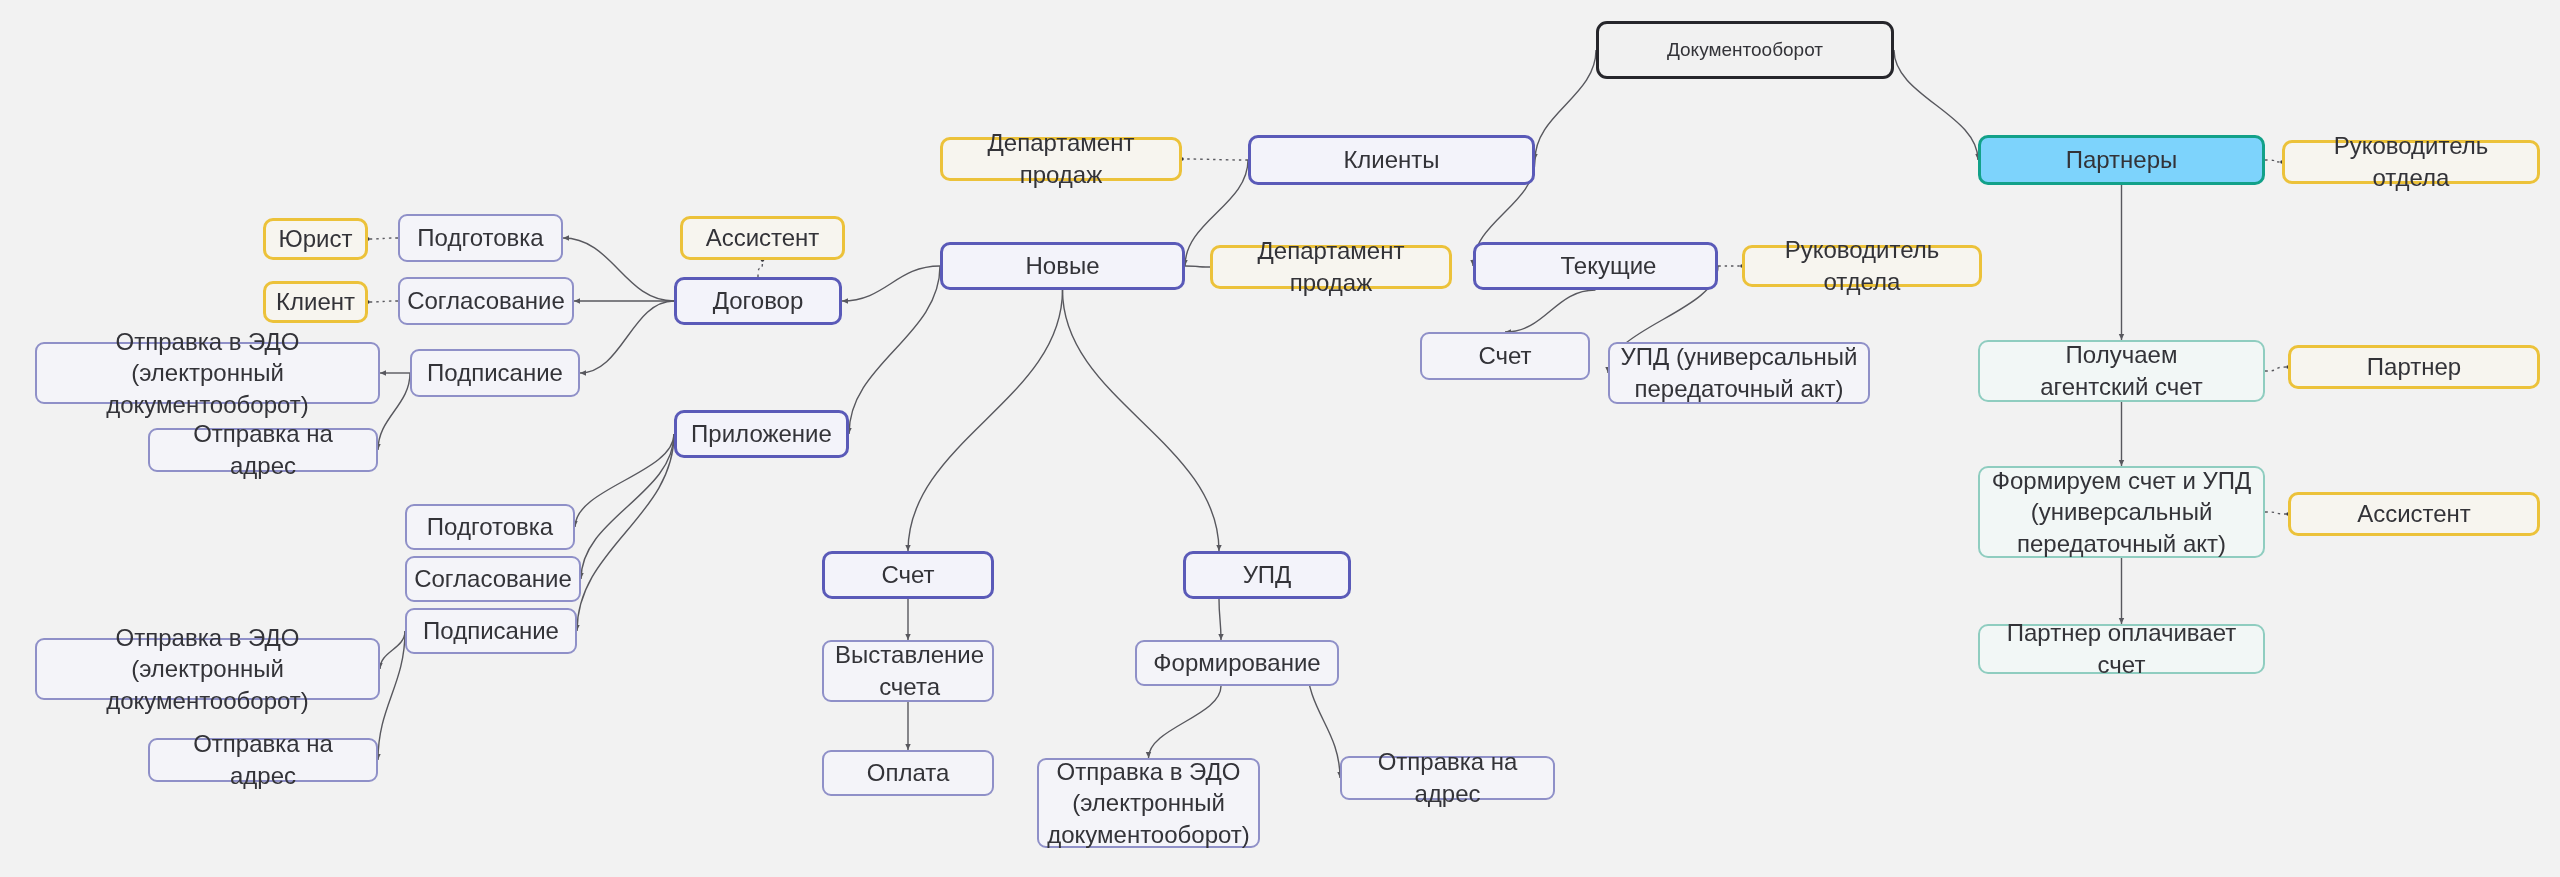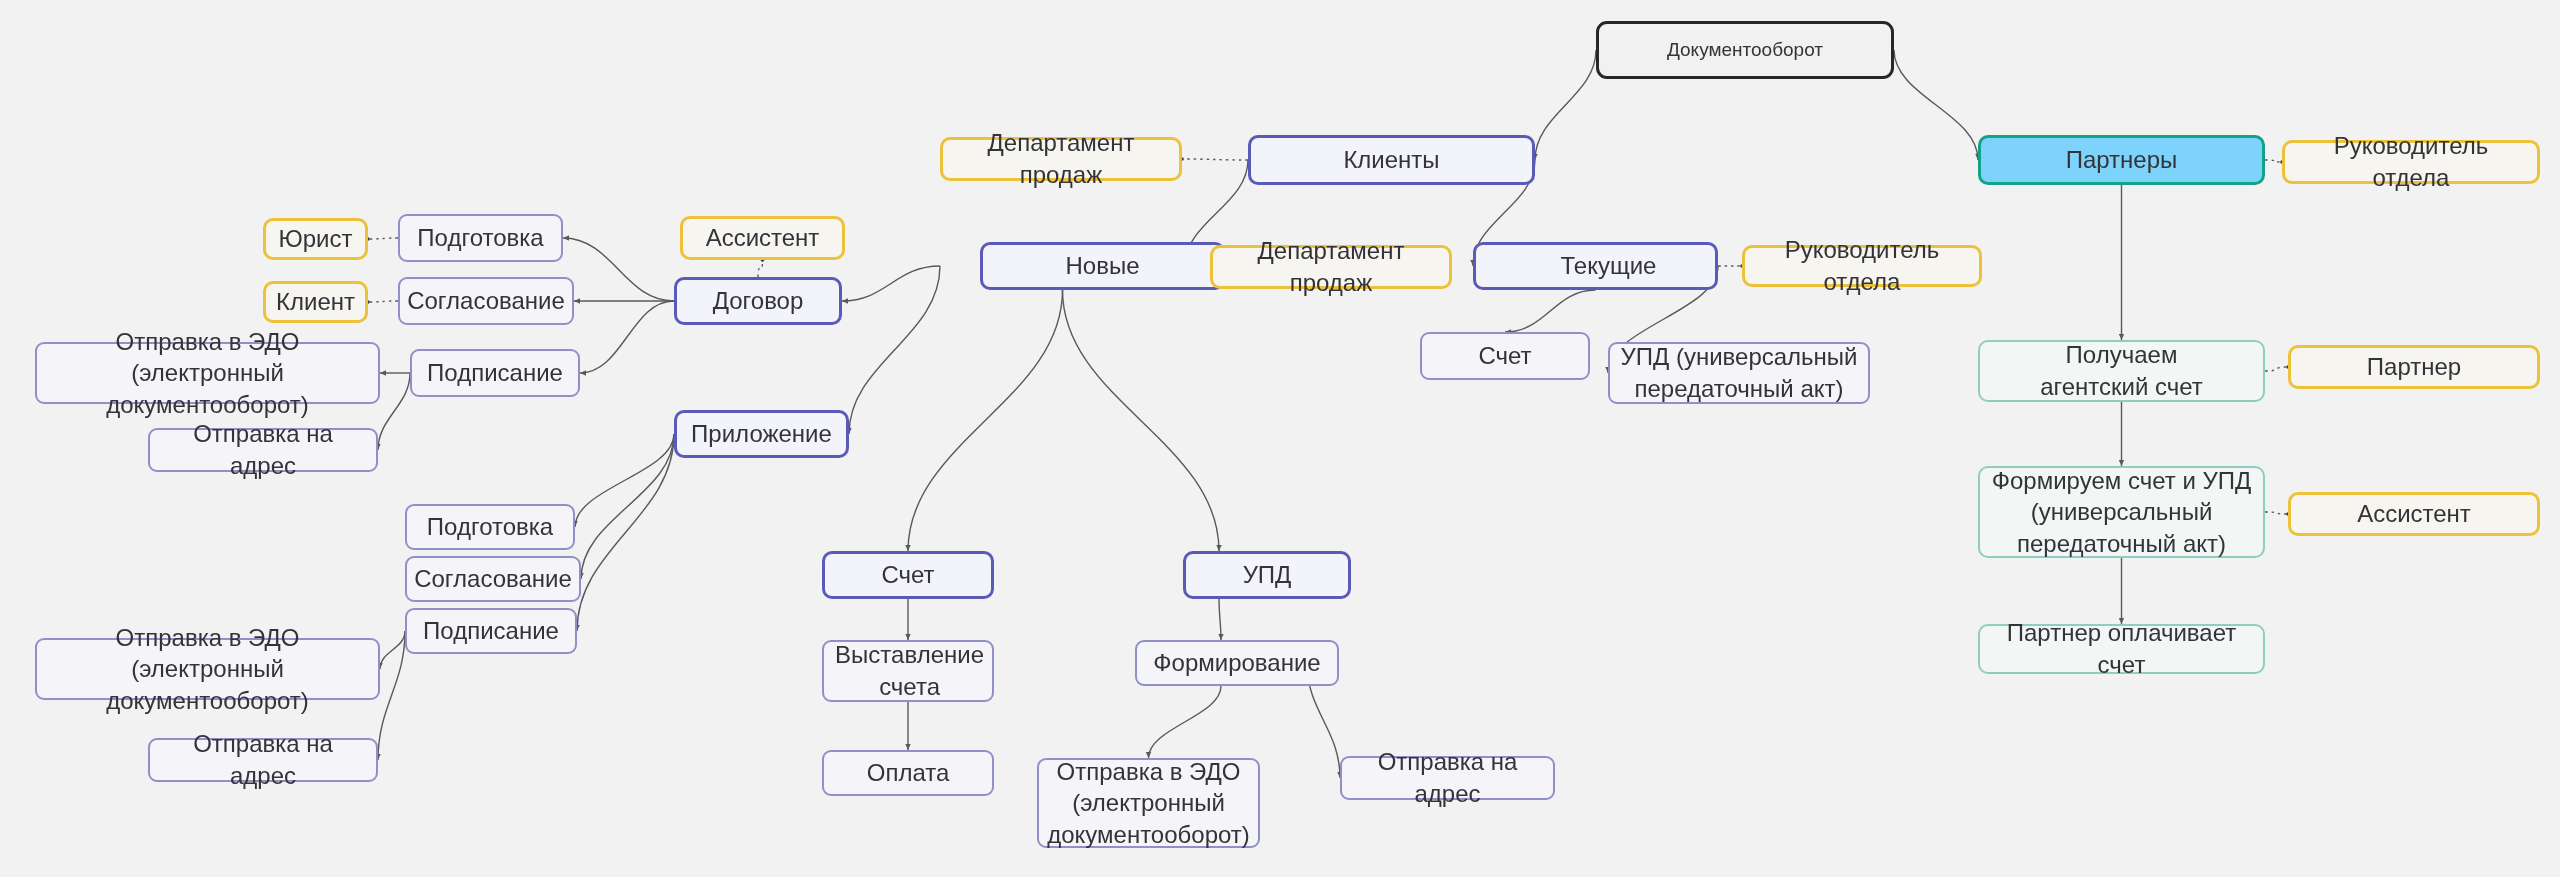--- a/index.html
+++ b/index.html
@@ -93,21 +93,21 @@
   </svg>
   <div id="node-layer">
       <div class="node n-root" style="left: 1596px; top: 21px; width: 298px; height: 58px;"><span>Документооборот</span></div>
       <div class="node n-yellow" style="left: 940px; top: 137px; width: 242px; height: 44px;"><span>Департамент продаж</span></div>
       <div class="node n-blue-strong" style="left: 1248px; top: 135px; width: 287px; height: 50px;"><span>Клиенты</span></div>
       <div class="node n-teal-strong" style="left: 1978px; top: 135px; width: 287px; height: 50px;"><span>Партнеры</span></div>
       <div class="node n-yellow" style="left: 2282px; top: 140px; width: 258px; height: 44px;"><span>Руководитель отдела</span></div>
       <div class="node n-yellow" style="left: 263px; top: 218px; width: 105px; height: 42px;"><span>Юрист</span></div>
       <div class="node n-blue" style="left: 398px; top: 214px; width: 165px; height: 48px;"><span>Подготовка</span></div>
       <div class="node n-yellow" style="left: 680px; top: 216px; width: 165px; height: 44px;"><span>Ассистент</span></div>
-      <div class="node n-blue-strong" style="left: 940px; top: 242px; width: 245px; height: 48px; margin-left: 40px;"><span>Новые</span></div>
+      <div class="node n-blue-strong" style="left: 940px; top: 242px; width: 245px; height: 48px;"><span>Новые</span></div>
       <div class="node n-yellow" style="left: 1210px; top: 245px; width: 242px; height: 44px;"><span>Департамент продаж</span></div>
       <div class="node n-blue-strong" style="left: 1473px; top: 242px; width: 245px; height: 48px; padding-left: 34px;"><span>Текущие</span></div>
       <div class="node n-yellow" style="left: 1742px; top: 245px; width: 240px; height: 42px;"><span>Руководитель отдела</span></div>
       <div class="node n-yellow" style="left: 263px; top: 281px; width: 105px; height: 42px;"><span>Клиент</span></div>
       <div class="node n-blue" style="left: 398px; top: 277px; width: 176px; height: 48px;"><span>Согласование</span></div>
       <div class="node n-blue-strong" style="left: 674px; top: 277px; width: 168px; height: 48px;"><span>Договор</span></div>
       <div class="node n-blue" style="left: 35px; top: 342px; width: 345px; height: 62px;"><span>Отправка в ЭДО
 (электронный документооборот)</span></div>
       <div class="node n-blue" style="left: 410px; top: 349px; width: 170px; height: 48px;"><span>Подписание</span></div>
       <div class="node n-blue" style="left: 1420px; top: 332px; width: 170px; height: 48px;"><span>Счет</span></div>

